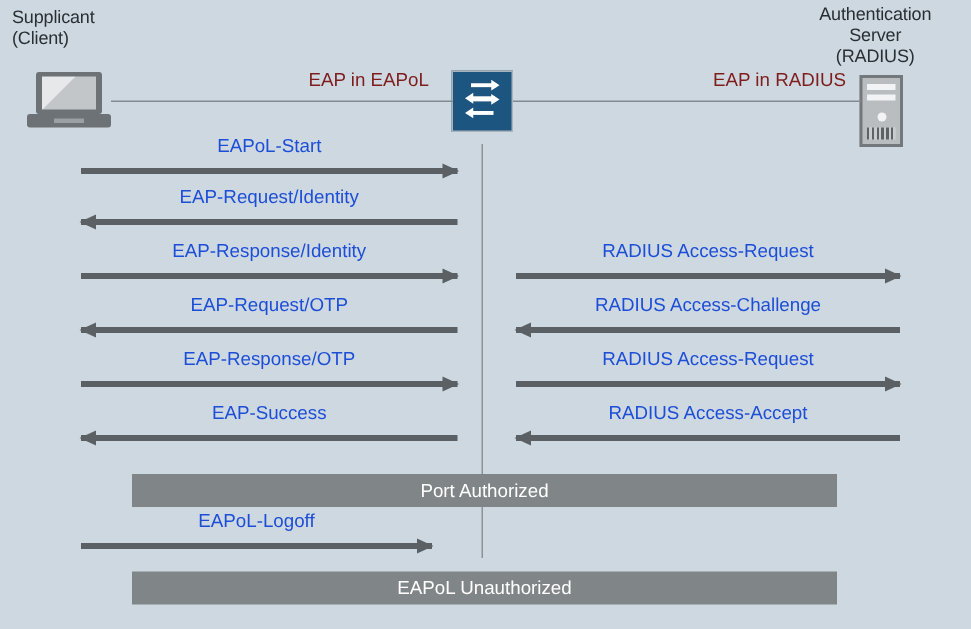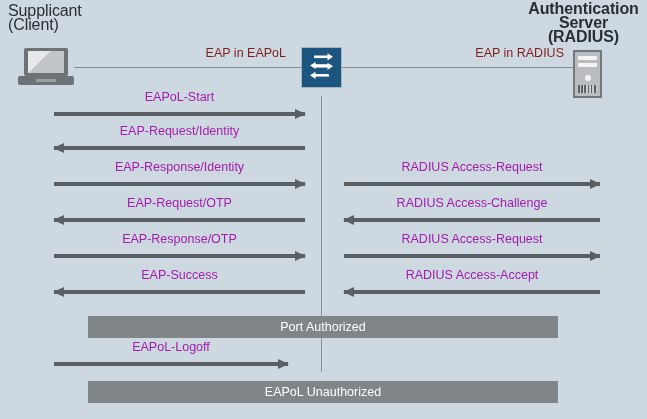--- a/index.html
+++ b/index.html
@@ -17,29 +17,29 @@
     position: relative;
     width: 647px;
     height: 419px;
     background: #ced8e0;
   }
 
   
   .actor-title {
     position: absolute;
     text-align: center;
-    font-size: 16px;
+    font-size: 12px;
     line-height: 14px;
     color: #2a2f33;
     white-space: pre-line;
     letter-spacing: -0.1px;
   }
   .actor-supplicant { left: 0px;   top: 4px;  width: 112px; text-align: left; padding-left: 8px; box-sizing: border-box; }
   .actor-auth       { left: 246px; top: 4px;  width: 150px; }
-  .actor-server     { left: 520px; top: 2px;  width: 127px; font-weight: bold; }
+  .actor-server     { left: 520px; top: 2px;  width: 127px; }
 
   
   .laptop {
     position: absolute;
     left: 18px;
     top: 48px;
     width: 56px;
     height: 38px;
   }
   .laptop .lid {
@@ -173,21 +173,21 @@
     left: -1px;
     border-right: 11px solid #5b6064;
   }
   .msg .caption {
     position: absolute;
     top: -22px;
     left: 0;
     width: 100%;
     text-align: center;
     font-size: 12.5px;
-    color: #a21caf;
+    color: #1d4ed8;
     white-space: nowrap;
   }
 
   
   .status-bar {
     position: absolute;
     left: 88px;
     width: 470px;
     height: 22px;
     background: #808588;

